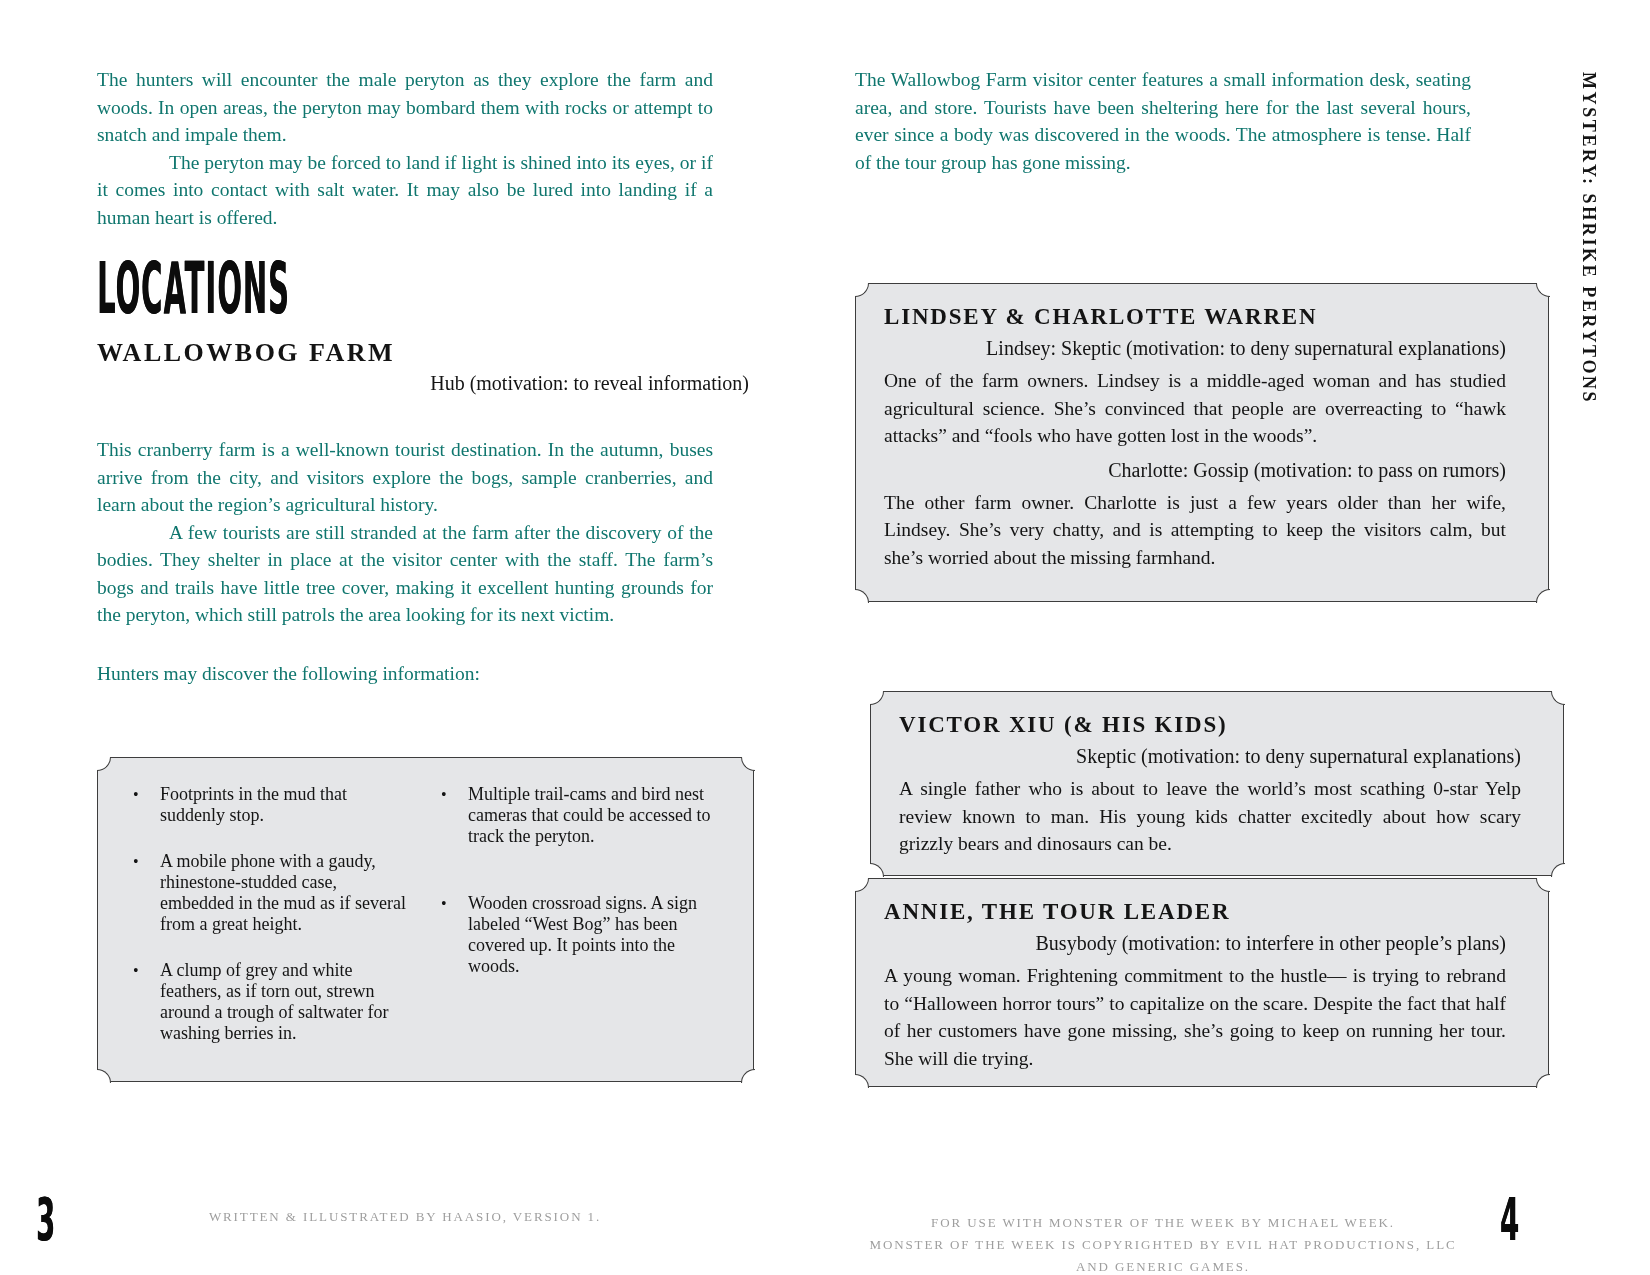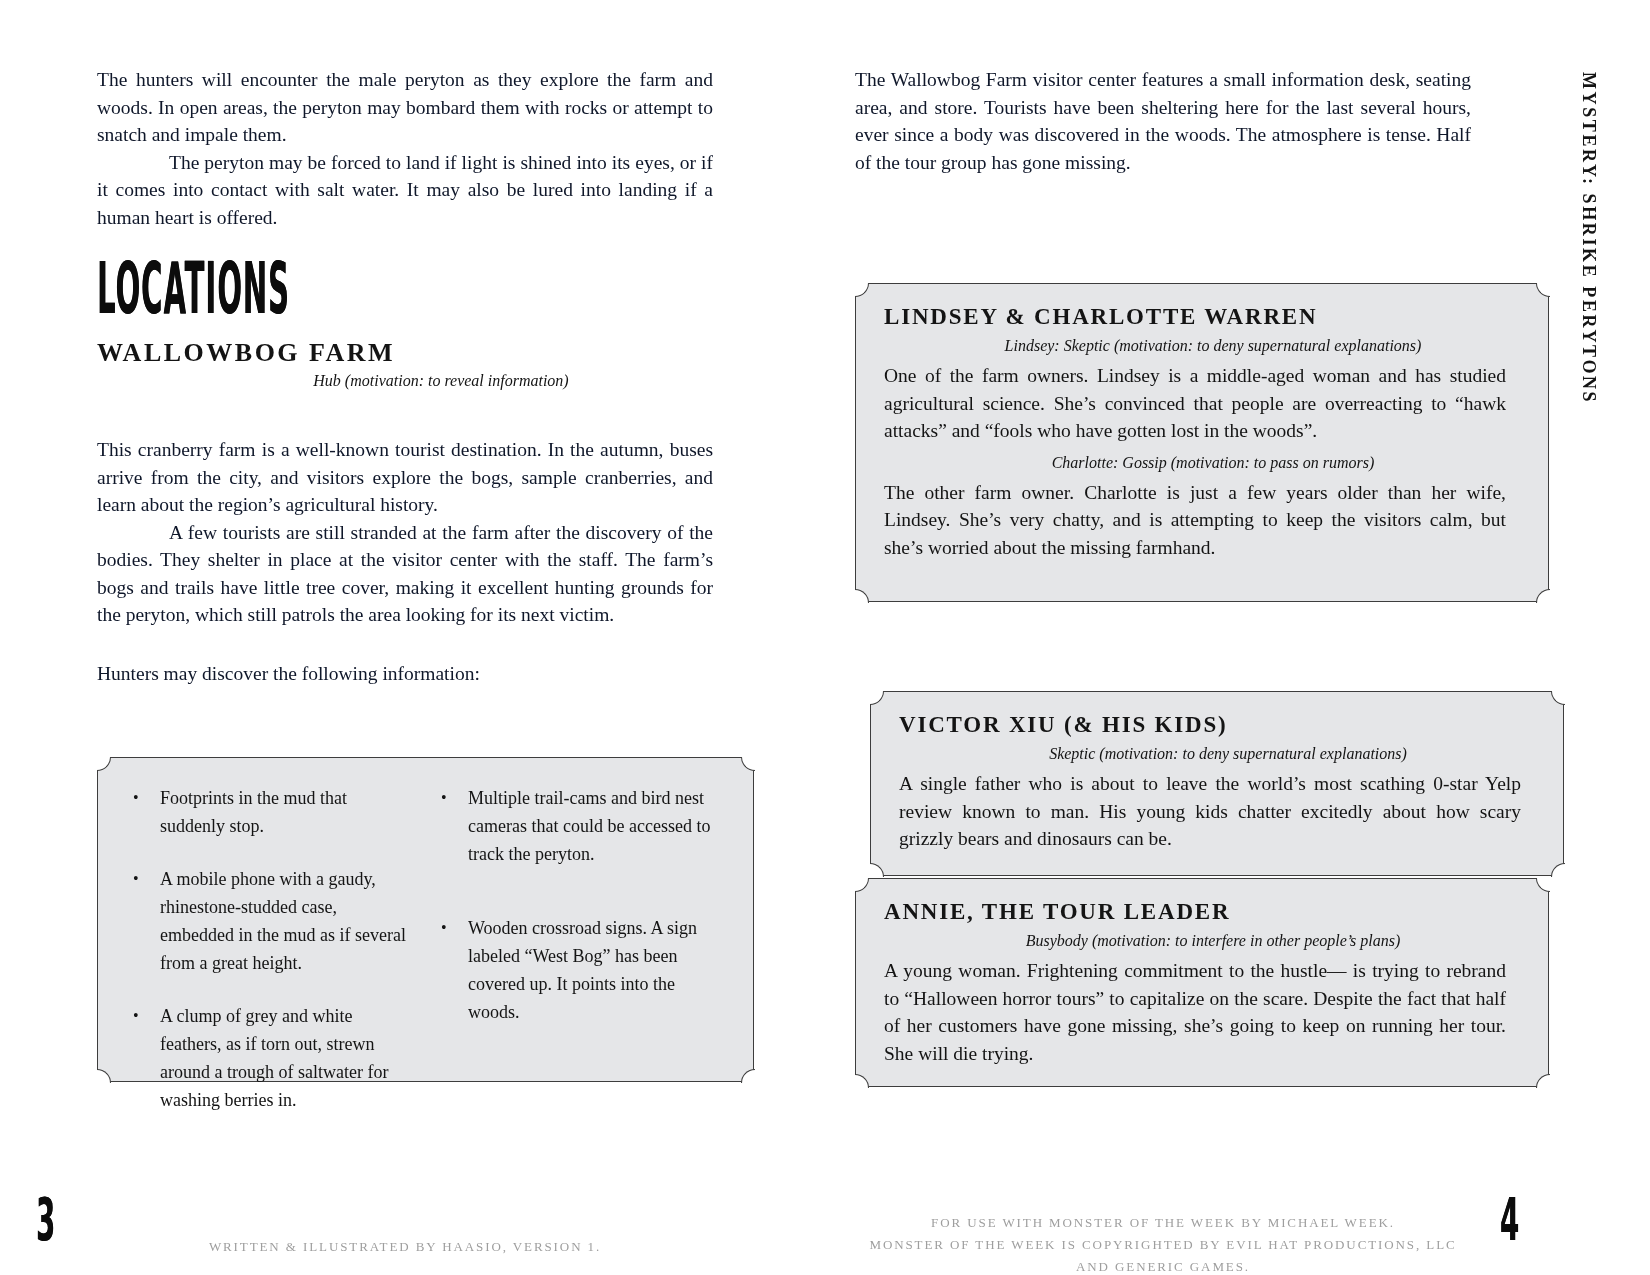--- a/index.html
+++ b/index.html
@@ -1,54 +1,54 @@
 <!DOCTYPE html>
 <html><head>
 <meta charset="utf-8">
 <style>
   html,body{margin:0;padding:0;background:#ffffff;}
   #page{position:relative;width:1650px;height:1275px;background:#ffffff;overflow:hidden;
         font-family:"Liberation Serif", serif;color:#141414;}
   .abs{position:absolute;}
 
   
-  .copy{font-size:19.5px;line-height:27.5px;text-align:justify;color:#0f172a;}
+  .copy{font-size:19.5px;line-height:27.5px;text-align:justify;color:#0f766e;}
   .copy p{margin:0;}
   .copy p.ind{text-indent:72px;}
 
   
   .grunge{font-family:"DejaVu Sans", sans-serif;font-weight:bold;color:#0c0c0c;
           display:inline-block;transform-origin:left bottom;letter-spacing:2px;
           text-shadow:0.5px 0 #0c0c0c;}
   .grunge-h1{font-size:58px;transform:scale(0.50,1.22);}
   .grunge-h2{font-size:46px;transform:scale(0.44,1.18);}
   .grunge-pg{font-size:50px;transform:scale(0.55,1.18);}
 
   
   .sec-title{font-weight:bold;font-size:26px;letter-spacing:2.5px;color:#141414;}
   .box-title{font-weight:bold;font-size:23px;letter-spacing:1.8px;color:#141414;}
 
-  .tagline{font-style:italic;font-size:16px;margin:7px 0 7px 36px;text-align:center;}
+  .tagline{font-size:20px;margin:7px 0 7px 36px;text-align:right;}
 
   
   .notchbox{position:absolute;background:#e5e6e8;border:1.5px solid #3d3d3d;}
   .scoop{position:absolute;width:13px;height:13px;background:#ffffff;border:1.5px solid #3d3d3d;}
   .scoop.tl{top:-1.5px;left:-1.5px;border-top:none;border-left:none;border-bottom-right-radius:100%;}
   .scoop.tr{top:-1.5px;right:-1.5px;border-top:none;border-right:none;border-bottom-left-radius:100%;}
   .scoop.bl{bottom:-1.5px;left:-1.5px;border-bottom:none;border-left:none;border-top-right-radius:100%;}
   .scoop.br{bottom:-1.5px;right:-1.5px;border-bottom:none;border-right:none;border-top-left-radius:100%;}
 
   .box-inner{padding:20px 42px 12px 28px;}
   .box-body{font-size:19.5px;line-height:27.5px;text-align:justify;margin:0 0 9px 0;}
 
   
   .clue-cols{display:flex;gap:18px;padding:26px 30px 0 25px;}
   .clue-col{width:290px;}
   .clue-item{position:relative;padding-left:37px;margin-bottom:25px;
-             font-size:18px;line-height:28px;text-align:left;}
+             font-size:18px;line-height:21px;text-align:left;}
   .clue-item::before{content:"\2022";position:absolute;left:10px;top:0;font-size:16px;}
 
   
   .footer{font-size:13px;letter-spacing:1.9px;color:#9e9e9e;text-align:center;line-height:22px;}
 
   
   .sidebar{writing-mode:vertical-rl;font-weight:bold;font-size:18px;letter-spacing:2.6px;
            color:#141414;white-space:nowrap;}
 </style>
 </head>
@@ -91,21 +91,21 @@
         <div class="clue-item" style="margin-bottom:46px;">Multiple trail-cams and bird nest cameras that could be accessed to track the peryton.</div>
         <div class="clue-item">Wooden crossroad signs.  A sign labeled “West Bog” has been covered up.  It points into the woods.</div>
       </div>
     </div>
   </div>
 
   <div class="abs" style="left:36px;top:1186px;">
     <span class="grunge grunge-pg" style="transform-origin:left top;">3</span>
   </div>
 
-  <div class="abs footer" style="left:97px;top:1236px;width:616px;text-align:center;">WRITTEN &amp; ILLUSTRATED  BY HAASIO, VERSION 1.</div>
+  <div class="abs footer" style="left:97px;top:1206px;width:616px;text-align:center;">WRITTEN &amp; ILLUSTRATED  BY HAASIO, VERSION 1.</div>
 
   <div class="abs copy" style="left:855px;top:66px;width:616px;">The Wallowbog Farm visitor center features a small information desk, seating area, and store.  Tourists have been sheltering here for the last several hours, ever since a body was discovered in the woods.  The atmosphere is tense.  Half of the tour group has gone missing.</div>
 
 
   <div class="notchbox" style="left:855px;top:283px;width:692px;height:317px;">
     <div class="scoop tl"></div>
     <div class="scoop tr"></div>
     <div class="scoop bl"></div>
     <div class="scoop br"></div>
     <div class="box-inner">

